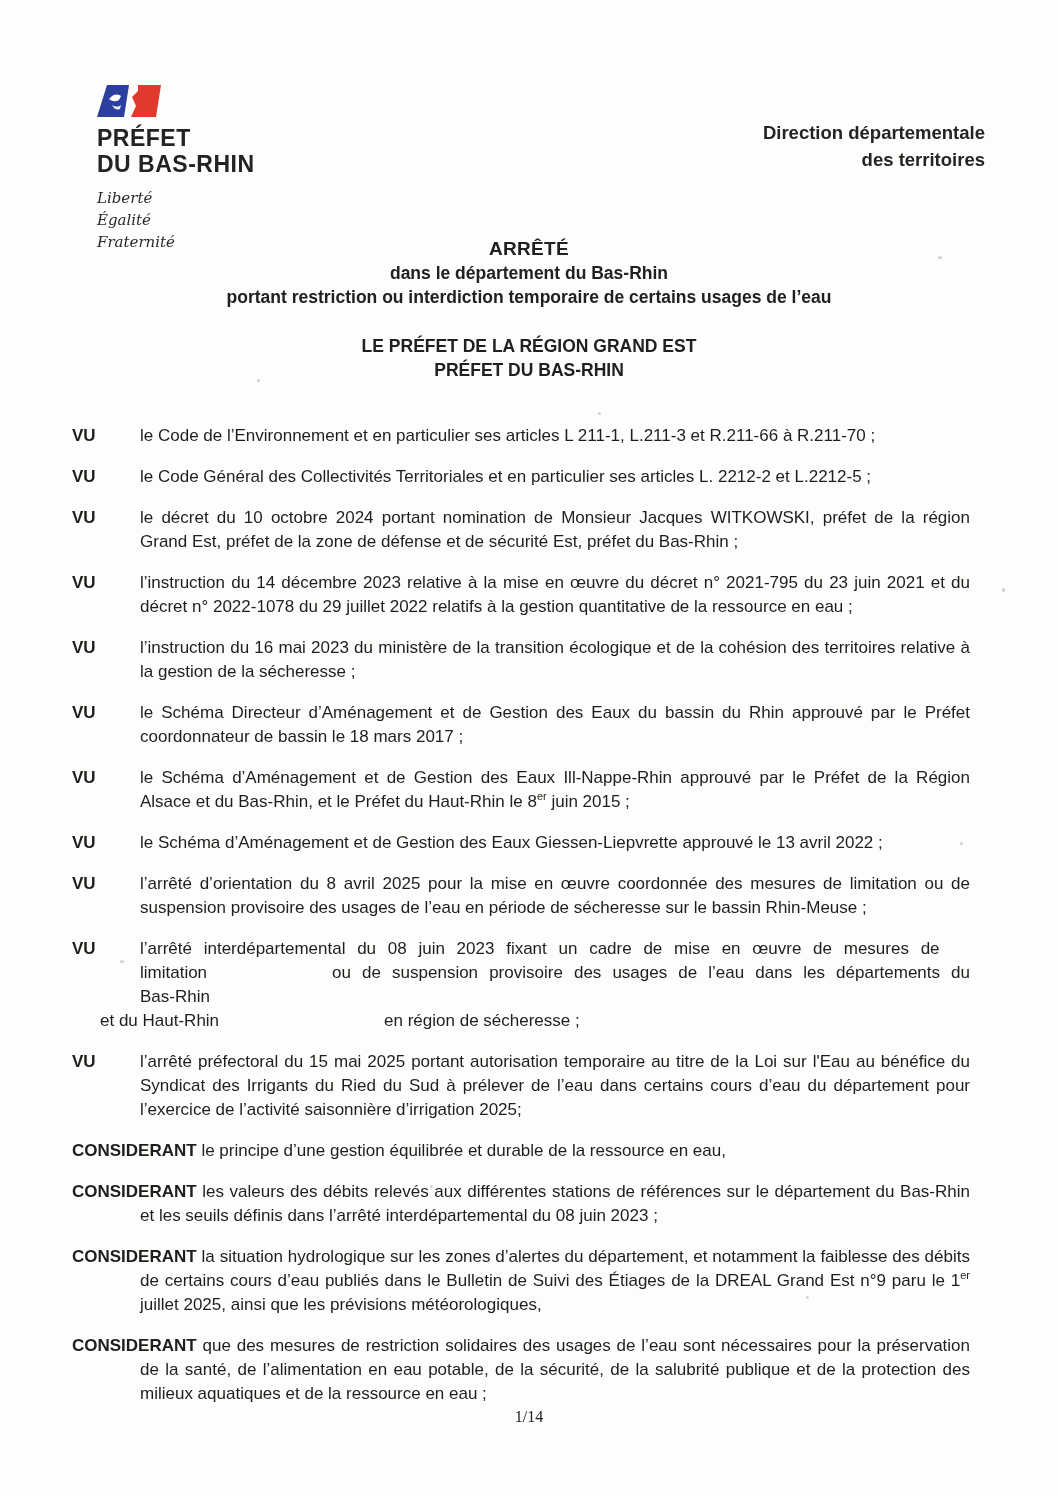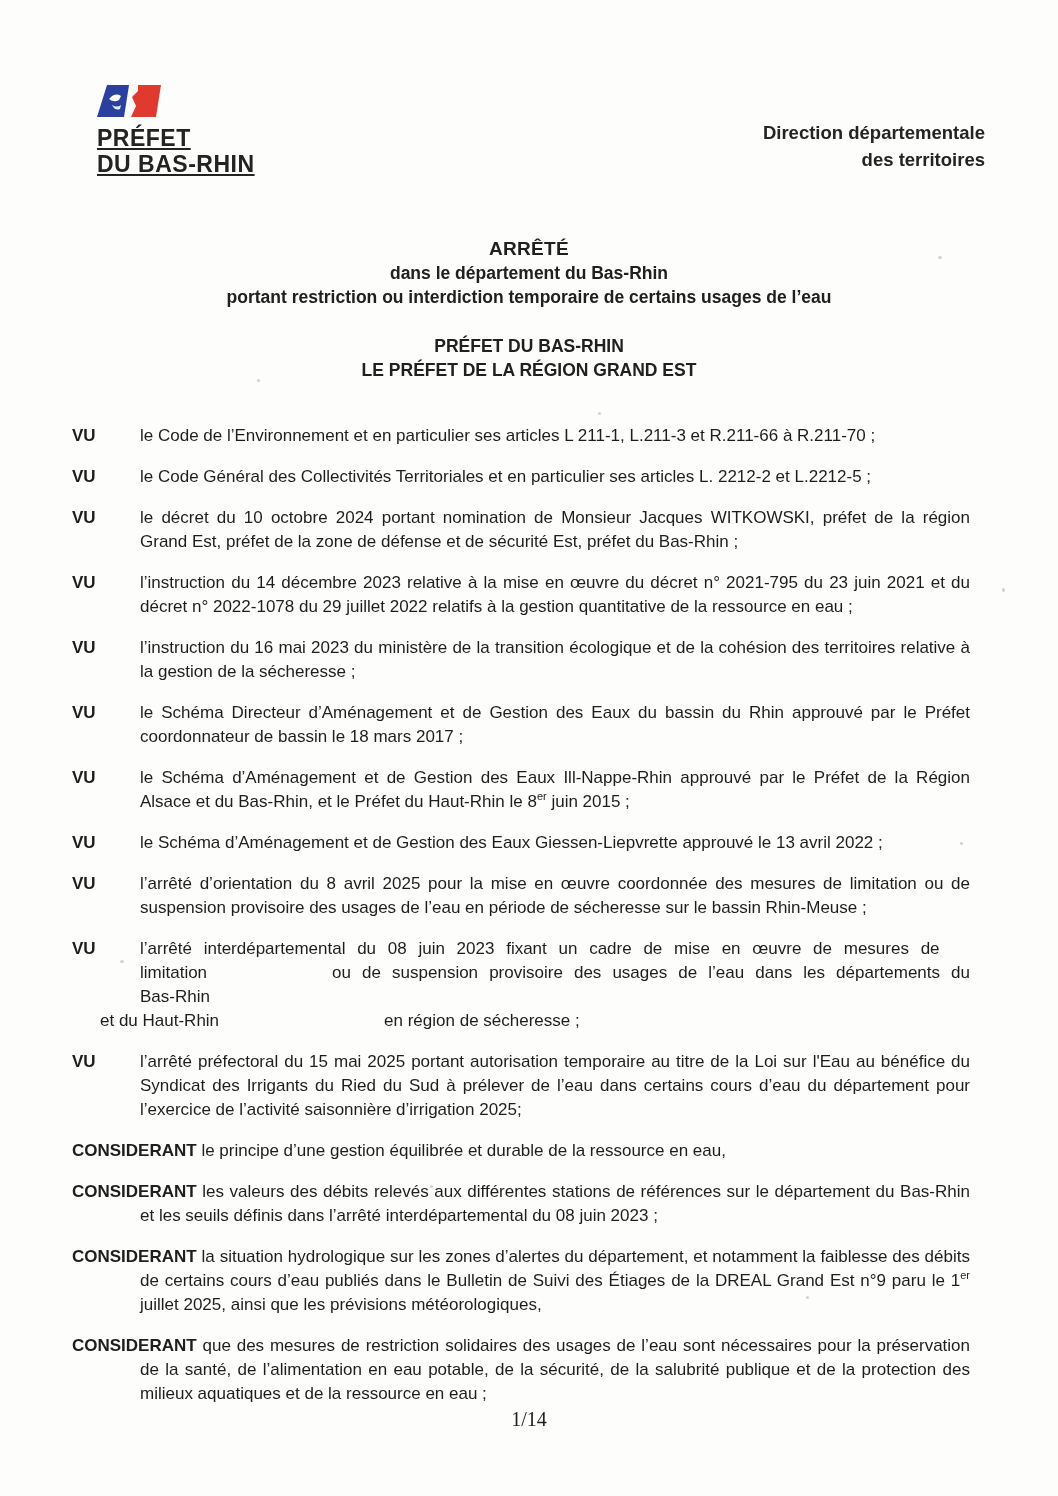--- a/index.html
+++ b/index.html
@@ -8,21 +8,21 @@
     width:1058px;height:1496px;
     margin:0 auto;
     background:#fdfdfc;
     color:#1d1d1b;
     font-family:"Liberation Sans",sans-serif;
     overflow:hidden;
   }
   
   .header-left{position:absolute;left:97px;top:84px;}
   .flag{display:block;margin-bottom:6px;}
-  .ministry{font-weight:bold;font-size:23px;line-height:26px;letter-spacing:.5px;color:#232323;text-decoration:underline;}
+  .ministry{font-weight:bold;font-size:23px;line-height:26px;letter-spacing:.5px;color:#232323;}
   .motto{margin-top:10px;font-family:"DejaVu Serif","Liberation Serif",serif;
          font-style:italic;font-size:15px;line-height:22px;color:#2a2a28;}
   .header-right{position:absolute;right:73px;top:119px;text-align:right;
                 font-weight:bold;font-size:18.5px;line-height:27px;color:#242422;}
   
   .title-block{position:absolute;left:0;right:0;top:237px;text-align:center;color:#202020;}
   .title-main{font-weight:bold;font-size:19px;line-height:24px;letter-spacing:.3px;}
   .title-sub{font-weight:bold;font-size:17.5px;line-height:24px;}
   .authority{margin-top:25px;font-weight:bold;font-size:17.5px;line-height:24px;}
   
@@ -35,54 +35,59 @@
   
   .gap-line2a{display:inline-block;min-width:125px;}
   .line3{margin-left:-40px;}
   .gap-line3a{display:inline-block;min-width:165px;}
   .sp1{word-spacing:7px;}
   .sp2{word-spacing:4px;}
   .considerant{margin:0 0 17px 0;padding-left:68px;text-indent:-68px;text-align:justify;}
   .considerant b{font-weight:bold;}
   
   .footer{position:absolute;left:0;right:0;top:1408px;text-align:center;
-          font-family:"Liberation Serif",serif;font-size:20px;color:#222;}
+          font-family:"Liberation Serif",serif;font-size:16px;color:#222;}
   
   .speck{position:absolute;background:#9a9a98;border-radius:50%;opacity:.45;}
 </style>
 </head>
 <body>
 
 <div class="page">
 
   <div class="header-left">
     <svg class="flag" width="66" height="35" viewBox="0 0 66 35" aria-hidden="true">
       <polygon points="10,1 32,1 27,33 0,33" fill="#2b3f9e"></polygon>
       <path d="M12,15 q6,-7 12,-3 l-2,4 q-5,3 -10,-1 z" fill="#fdfdfc"></path>
       <path d="M15,21 q5,3 9,0 l-1,4 q-5,2 -8,-4 z" fill="#fdfdfc" opacity=".9"></path>
       <polygon points="41,1 64,1 59,33 34,33 39,22 35,13 41,7" fill="#e03a2e"></polygon>
     </svg>
     <div class="ministry">
       <div>PRÉFET</div>
       <div>DU BAS-RHIN</div>
     </div>
+    <div class="motto">
+      <div>Liberté</div>
+      <div>Égalité</div>
+      <div>Fraternité</div>
+    </div>
   </div>
 
   <div class="header-right">
     <div>Direction départementale</div>
     <div>des territoires</div>
   </div>
 
   <div class="title-block">
     <div class="title-main">ARRÊTÉ</div>
     <div class="title-sub">dans le département du Bas-Rhin</div>
     <div class="title-sub">portant restriction ou interdiction temporaire de certains usages de l’eau</div>
     <div class="authority">
+      <div>LE PRÉFET DE LA RÉGION GRAND EST</div>
       <div>PRÉFET DU BAS-RHIN</div>
-      <div>LE PRÉFET DE LA RÉGION GRAND EST</div>
     </div>
   </div>
 
   <div class="content">
 
     <div class="vu-row">
       <div class="vu-lab">VU</div>
       <div class="vu-body">le Code de l’Environnement et en particulier ses articles L 211-1, L.211-3 et R.211-66 à R.211-70 ;</div>
     </div>
 

